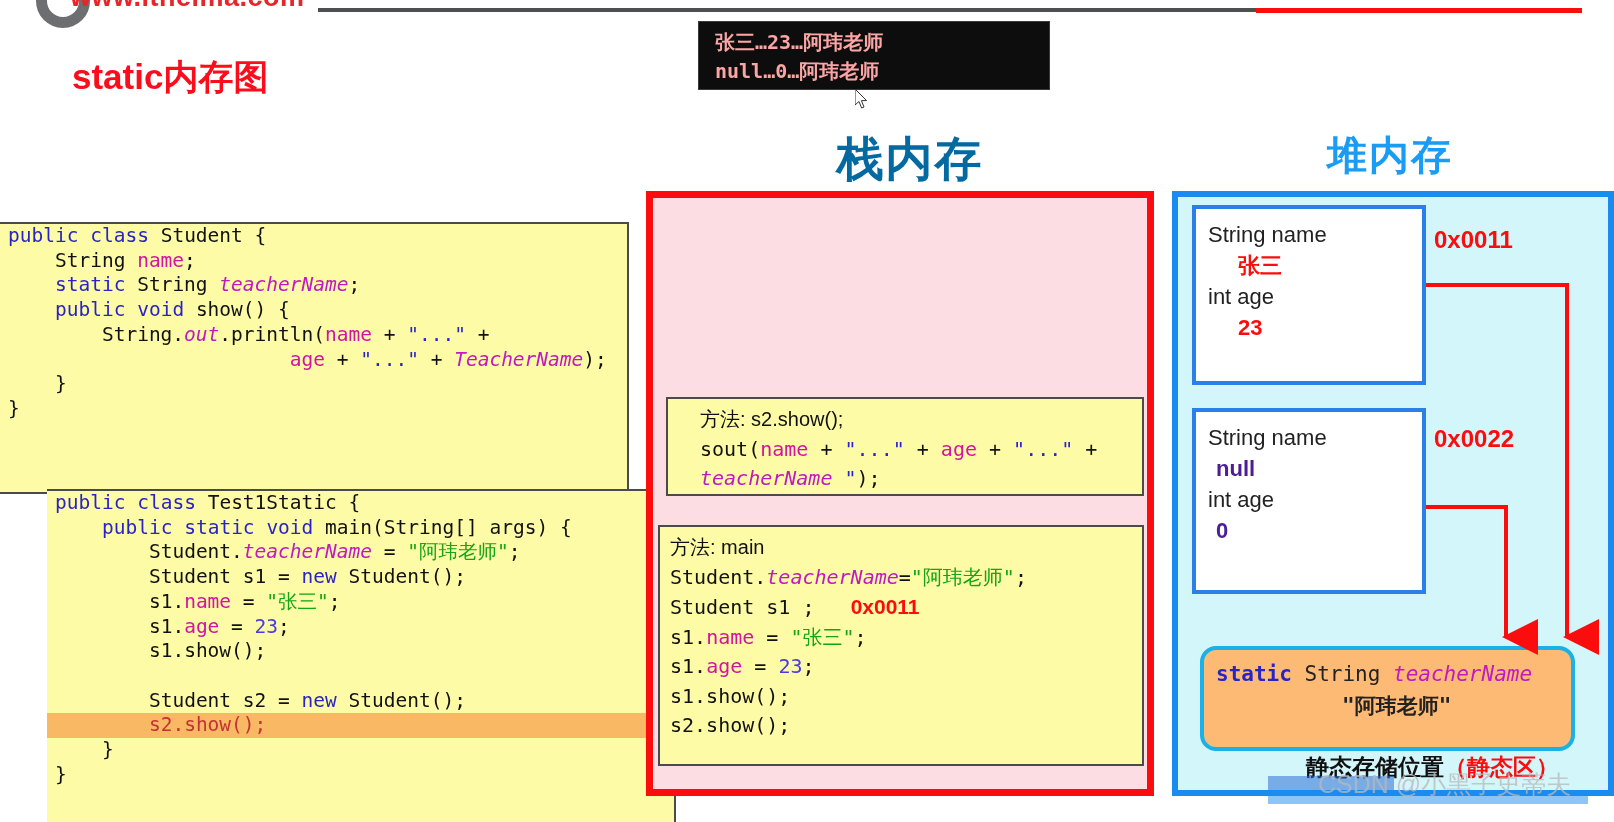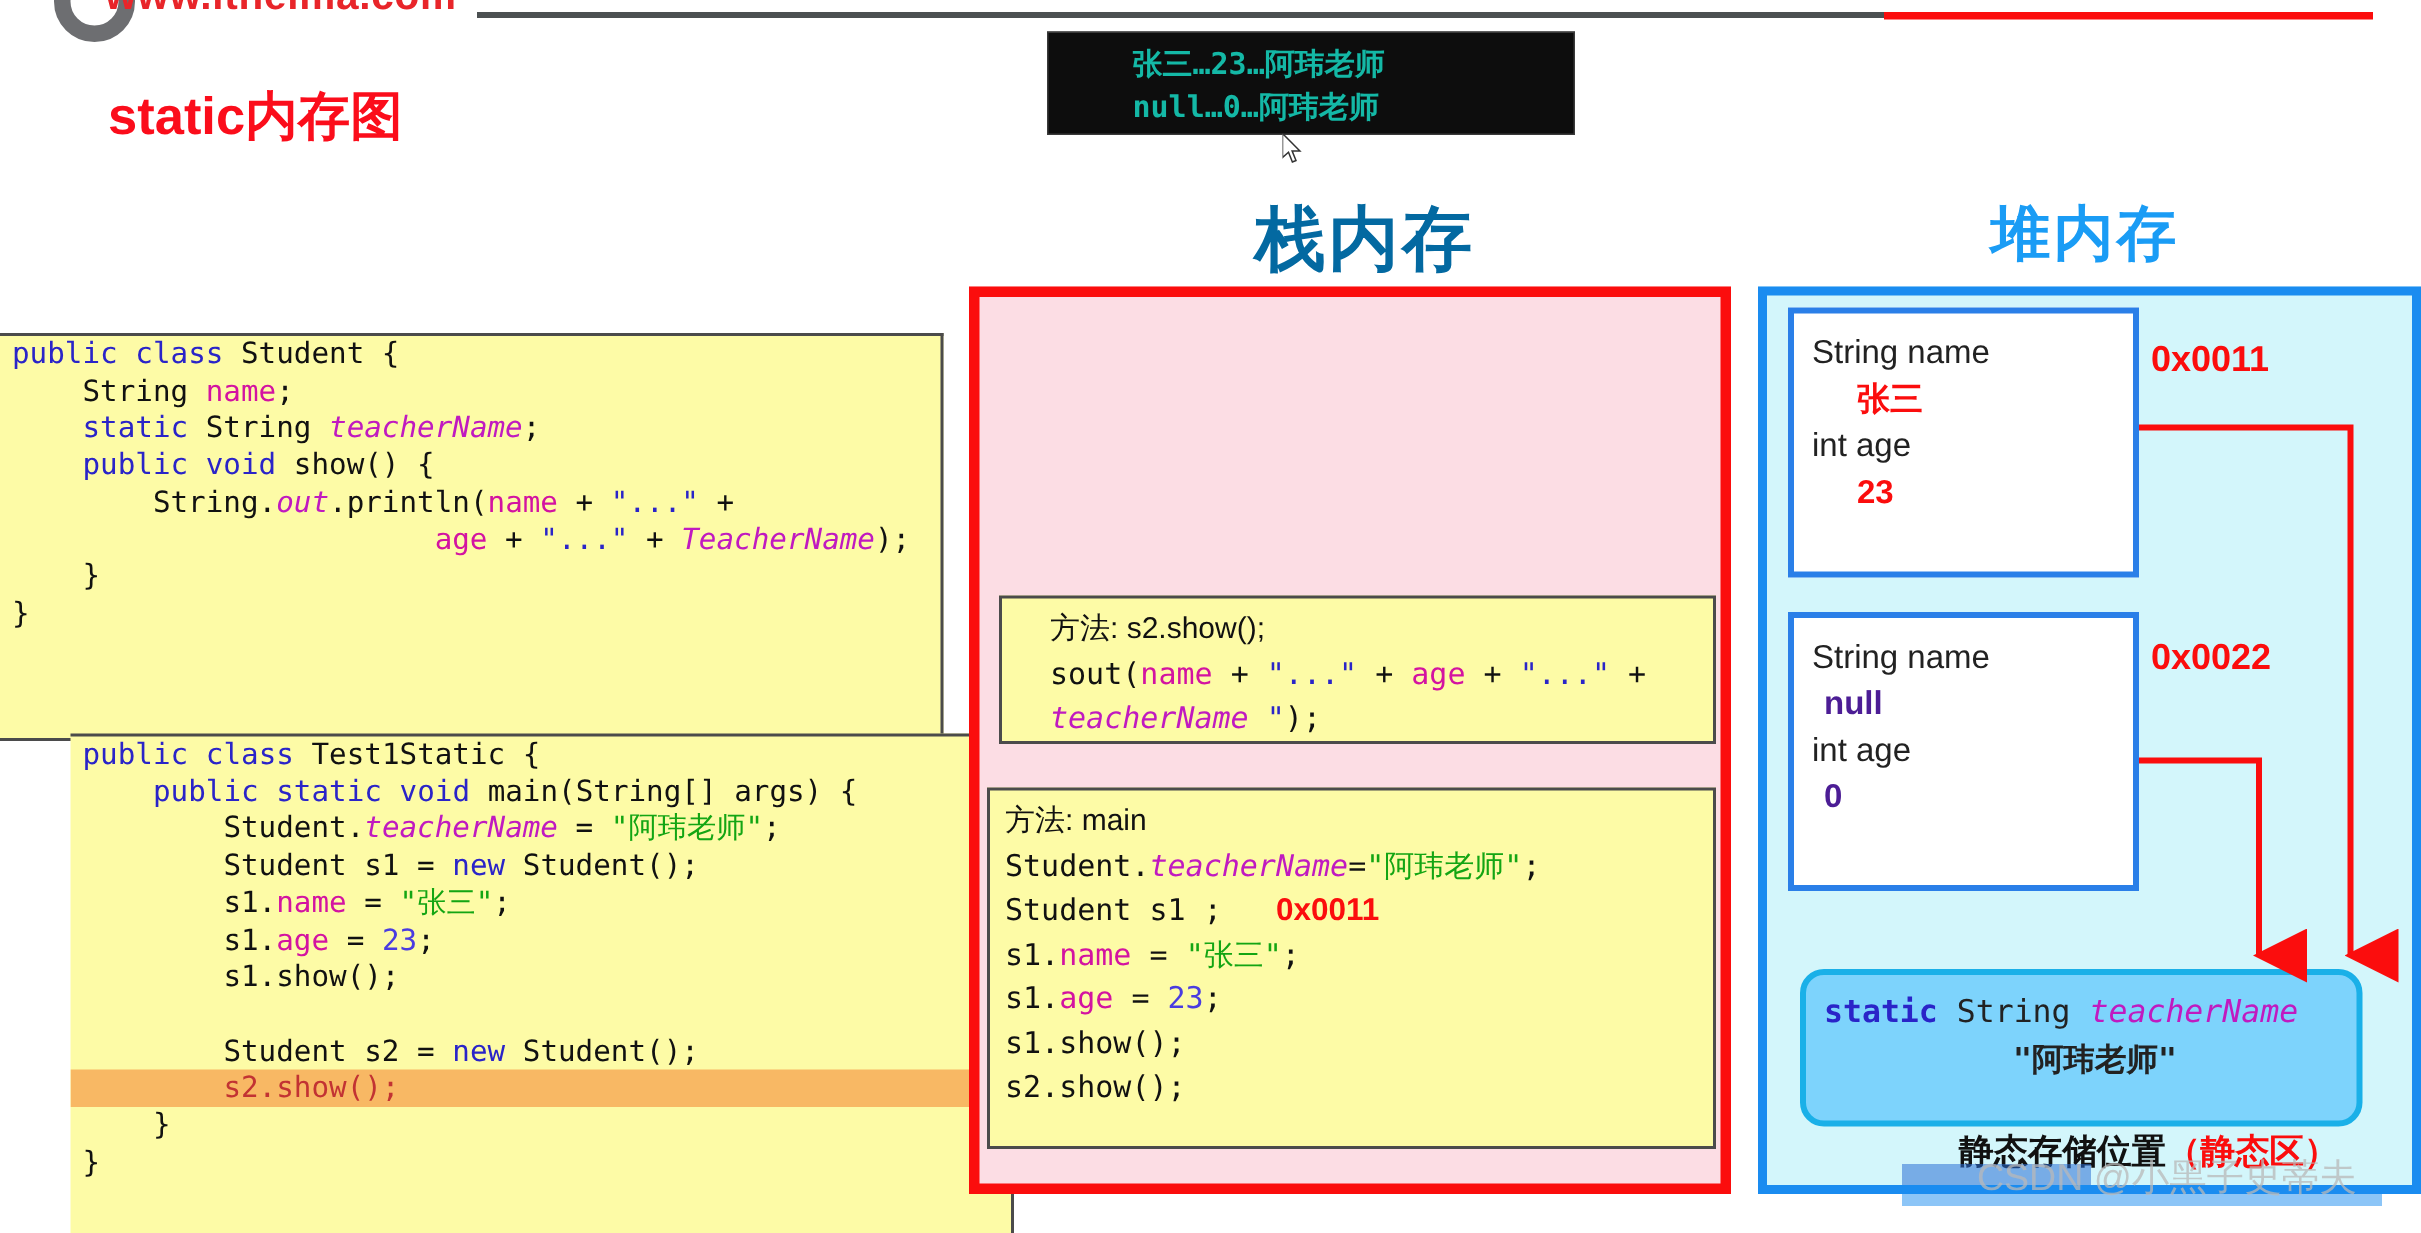--- a/index.html
+++ b/index.html
@@ -18,21 +18,21 @@
   #header-rule-red{position:absolute;left:1256px;top:8px;width:326px;height:5px;background:#fb0d0d;}
 
   
   #page-title{position:absolute;left:72px;top:54px;font-size:35px;font-weight:bold;
       color:#fb0d1b;letter-spacing:0px;white-space:nowrap;}
 
   
   #console-window{position:absolute;left:698px;top:21px;width:352px;height:69px;
       background:#0d0d0d;border:1px solid #3a3a3a;box-sizing:border-box;padding:6px 0 0 16px;}
   .console-line{font-family:"DejaVu Sans Mono","Liberation Mono",monospace;
-      font-size:20px;color:#14b8a6;line-height:29px;white-space:pre;font-weight:bold;margin-left:40px;}
+      font-size:20px;color:#fca5a5;line-height:29px;white-space:pre;font-weight:bold;}
   #mouse-cursor{position:absolute;left:855px;top:89px;width:14px;height:20px;}
 
   
   .code-panel{position:absolute;background:#fdfba6;border:2px solid #4b4b4b;
       box-sizing:border-box;overflow:hidden;}
   #code-panel-student{left:0px;top:222px;width:629px;height:272px;border-left:none;}
   #code-panel-test{left:0px;top:489px;width:629px;height:336px;border-left:none;margin-left:47px;}
   .code-line{font-family:"DejaVu Sans Mono","Liberation Mono",monospace;
       font-size:19.5px;line-height:24.7px;white-space:pre;color:#111;padding-left:8px;}
   .code-line.hl{background:#f8b864;}
@@ -69,21 +69,21 @@
   #heap-obj-2{left:1192px;top:408px;width:234px;height:186px;}
   .hline{font-size:22px;line-height:31px;color:#222;white-space:pre;}
   .hval-red{color:#fb0d0d;font-weight:bold;}
   .hval-blue{color:#4c1d95;font-weight:bold;}
   .heap-addr{position:absolute;font-size:24px;font-weight:bold;color:#fb0d0d;}
   #heap-addr-1{left:1434px;top:226px;}
   #heap-addr-2{left:1434px;top:425px;}
 
   
   #static-box{position:absolute;left:1200px;top:646px;width:375px;height:105px;
-      background:#7dd3fc;border:4px solid #1ab0e8;border-radius:16px;box-sizing:border-box;
+      background:#fdba74;border:4px solid #1ab0e8;border-radius:16px;box-sizing:border-box;
       padding:8px 0 0 12px;}
   .stline{font-family:"DejaVu Sans Mono","Liberation Mono",monospace;
       font-size:21px;line-height:32px;white-space:pre;color:#222;}
   .st-kw{color:#2a24c8;font-weight:bold;}
   .st-ital{color:#c01ac0;font-style:italic;}
   #static-caption{position:absolute;left:1306px;top:752px;font-size:23px;font-weight:bold;
       color:#111;white-space:nowrap;}
   #static-caption .paren{color:#fb0d0d;}
 
   

